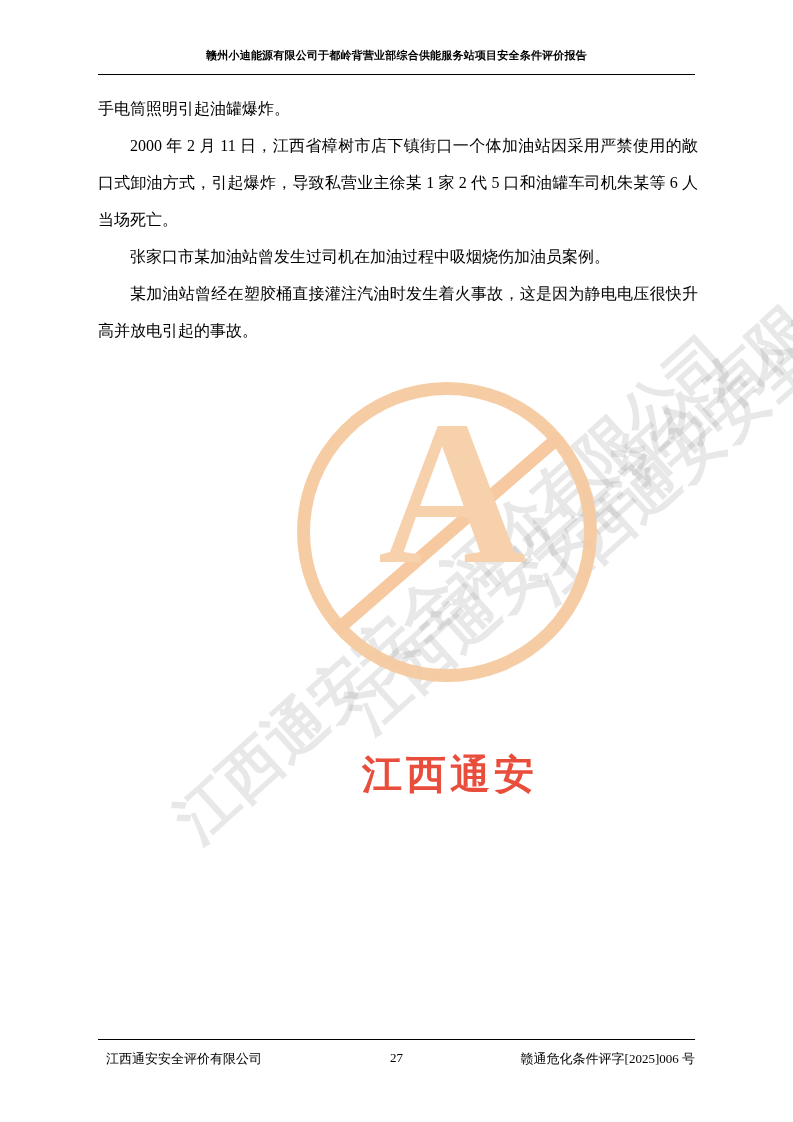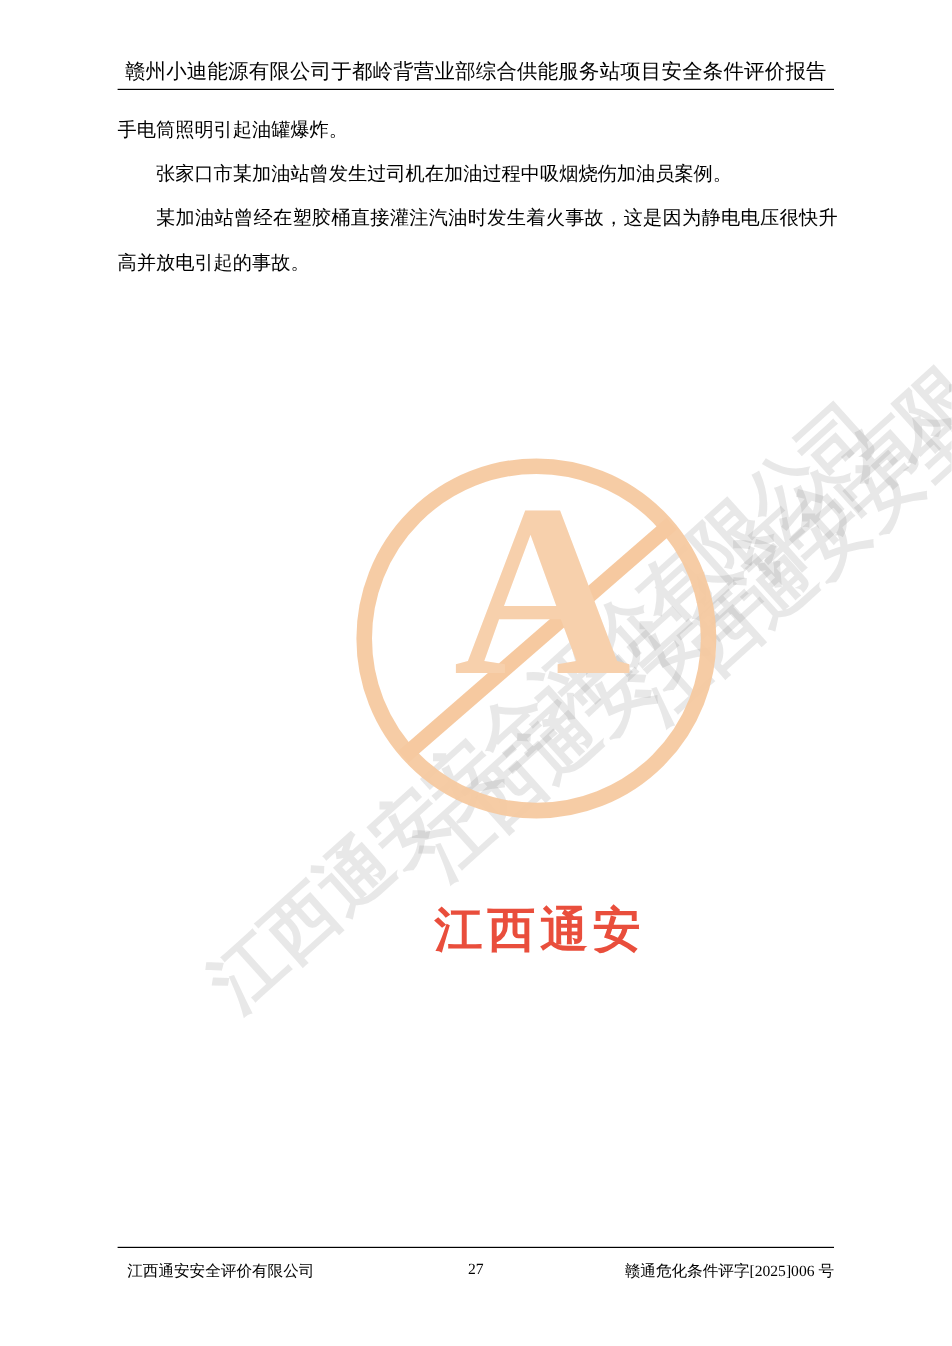--- a/index.html
+++ b/index.html
@@ -23,22 +23,22 @@
     height: 1122px;
   }
 
   
   .header {
     position: absolute;
     top: 48px;
     left: 98px;
     width: 597px;
     text-align: center;
-    font-size: 17px;
-    font-weight: normal;
+    font-size: 11px;
+    font-weight: bold;
     letter-spacing: 0.2px;
     color: #000;
     white-space: nowrap;
   }
   .header-rule {
     position: absolute;
     top: 74px;
     left: 98px;
     width: 597px;
     height: 0;
@@ -198,20 +198,21 @@
     <div class="wm-slash"></div>
     <div class="wm-A-big">A</div>
     <div class="wm-company-red">江西通安</div>
   </div>
 
   <div class="header">赣州小迪能源有限公司于都岭背营业部综合供能服务站项目安全条件评价报告</div>
   <div class="header-rule"></div>
 
   <div class="content">
     <p class="para">手电筒照明引起油罐爆炸。</p>
+    <p class="para indent">2000 年 2 月 11 日，江西省樟树市店下镇街口一个体加油站因采用严禁使用的敞口式卸油方式，引起爆炸，导致私营业主徐某 1 家 2 代 5 口和油罐车司机朱某等 6 人当场死亡。</p>
     <p class="para indent">张家口市某加油站曾发生过司机在加油过程中吸烟烧伤加油员案例。</p>
     <p class="para indent">某加油站曾经在塑胶桶直接灌注汽油时发生着火事故，这是因为静电电压很快升高并放电引起的事故。</p>
   </div>
 
   <div class="footer-rule"></div>
   <div class="footer">
     <span class="footer-left">江西通安安全评价有限公司</span>
     <span class="footer-center">27</span>
     <span class="footer-right">赣通危化条件评字[2025]006 号</span>
   </div>

